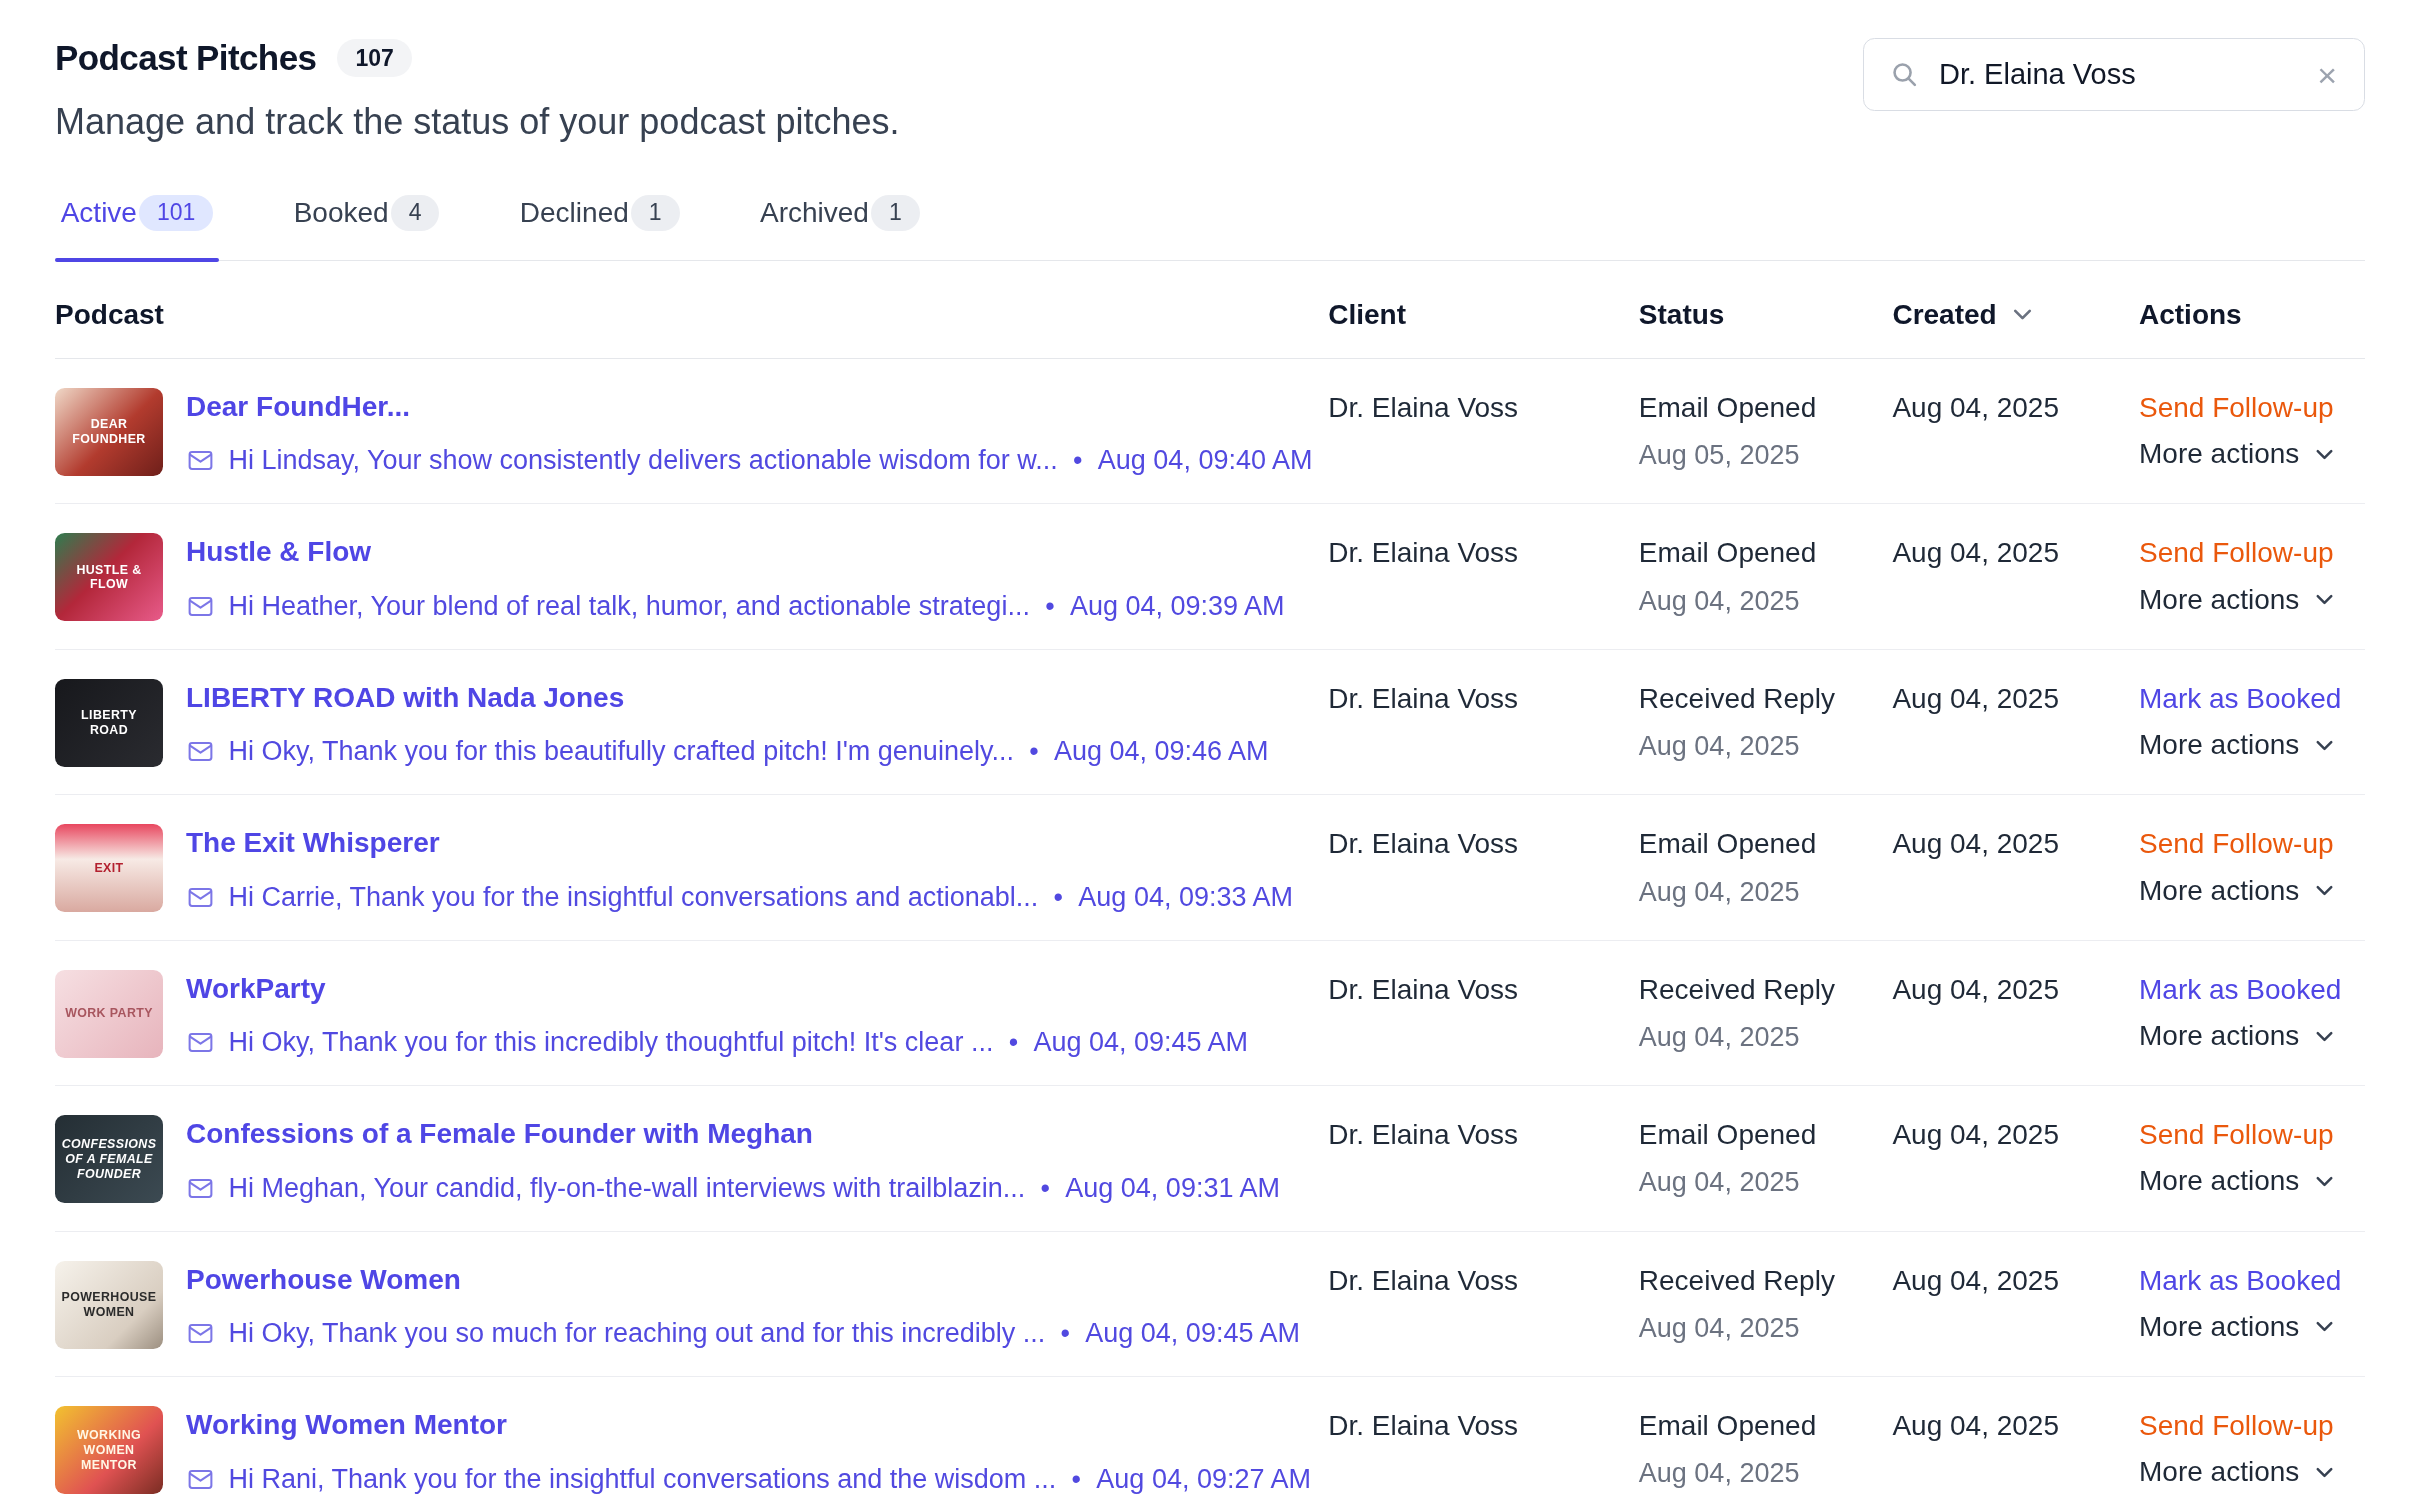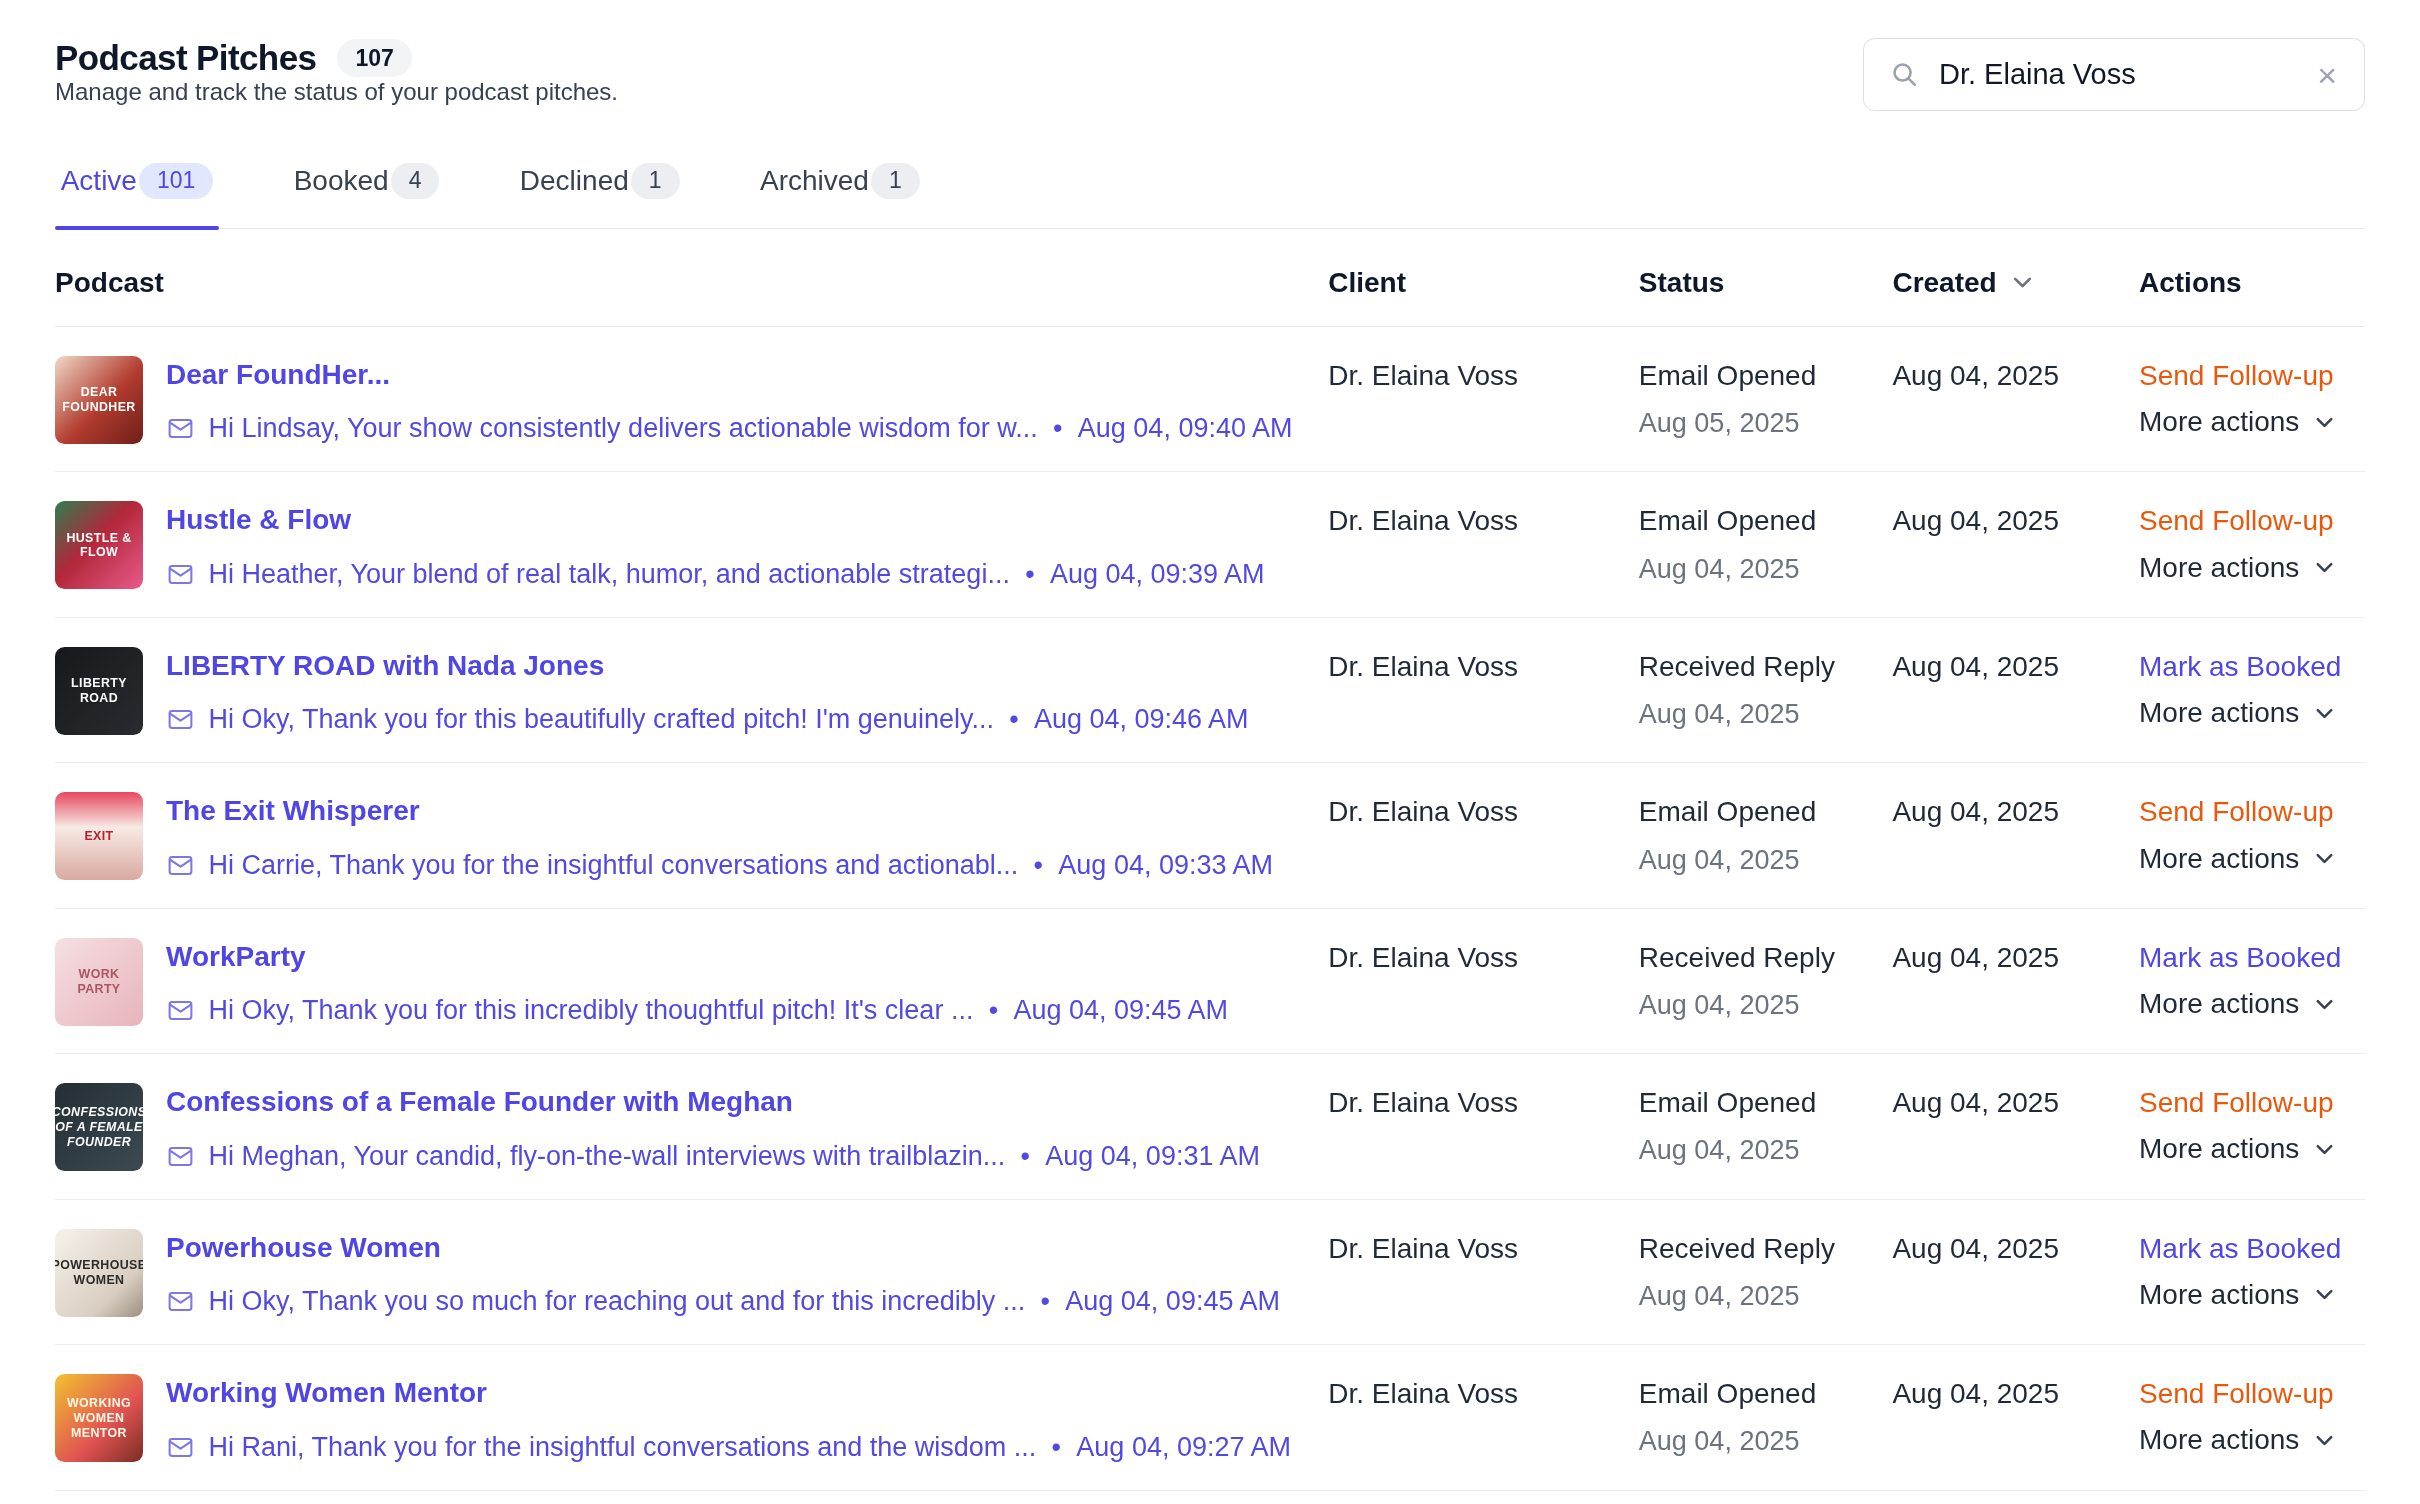--- a/index.html
+++ b/index.html
@@ -22,21 +22,21 @@
   .page{padding:38px 55px 0 55px;}
 
   
   .header{display:flex;justify-content:space-between;align-items:flex-start;}
   .title-row{display:flex;align-items:center;gap:21px;}
   .page-title{font-size:35px;font-weight:700;letter-spacing:-0.6px;margin:0;color:#0f172a;}
   .count-badge{
     background:#f3f4f6;color:#0f172a;font-size:23px;font-weight:600;
     padding:7.6px 18px;border-radius:955px;line-height:1;
   }
-  .subtitle{font-size:24px;color:var(--text-2);font-weight:400;}
+  .subtitle{font-size:36px;color:var(--text-2);margin-top:23px;font-weight:400;}
 
   .search-box{
     width:502px;height:73px;border:1.9px solid #d9dde4;border-radius:11.5px;
     display:flex;align-items:center;gap:17px;padding:0 25px;background:#fff;
   }
   .search-box svg{flex:none;}
   .search-box input{
     border:none;outline:none;flex:1;font-size:29px;color:var(--text);
     font-family:"Liberation Sans","DejaVu Sans",sans-serif;background:transparent;min-width:0;
   }
@@ -66,21 +66,21 @@
   }
   .th{display:flex;align-items:center;gap:11.5px;}
   .th .sort{color:#6b7280;display:inline-flex;cursor:pointer;}
 
   .row{
     padding:29px 0 27px 0;border-bottom:1.9px solid var(--border-soft);
     align-items:start;
   }
   .podcast-cell{display:flex;gap:23px;min-width:0;padding-right:29px;}
   .thumb{
-    width:88px;height:88px;border-radius:9.6px;flex:none;
+    width:108px;height:88px;border-radius:9.6px;flex:none;
     display:flex;align-items:center;justify-content:center;text-align:center;
     font-size:12.4px;font-weight:700;line-height:1.2;padding:5.7px;overflow:hidden;
     text-transform:uppercase;letter-spacing:0.4px;
   }
   .p-lines{min-width:0;padding-top:1.9px;}
   .p-name{font-size:28px;font-weight:600;color:var(--indigo);line-height:1.2;cursor:pointer;white-space:nowrap;}
   .p-snippet{
     margin-top:22px;display:flex;align-items:center;gap:13.4px;
     font-size:27px;color:var(--indigo-soft);cursor:pointer;white-space:nowrap;
   }

